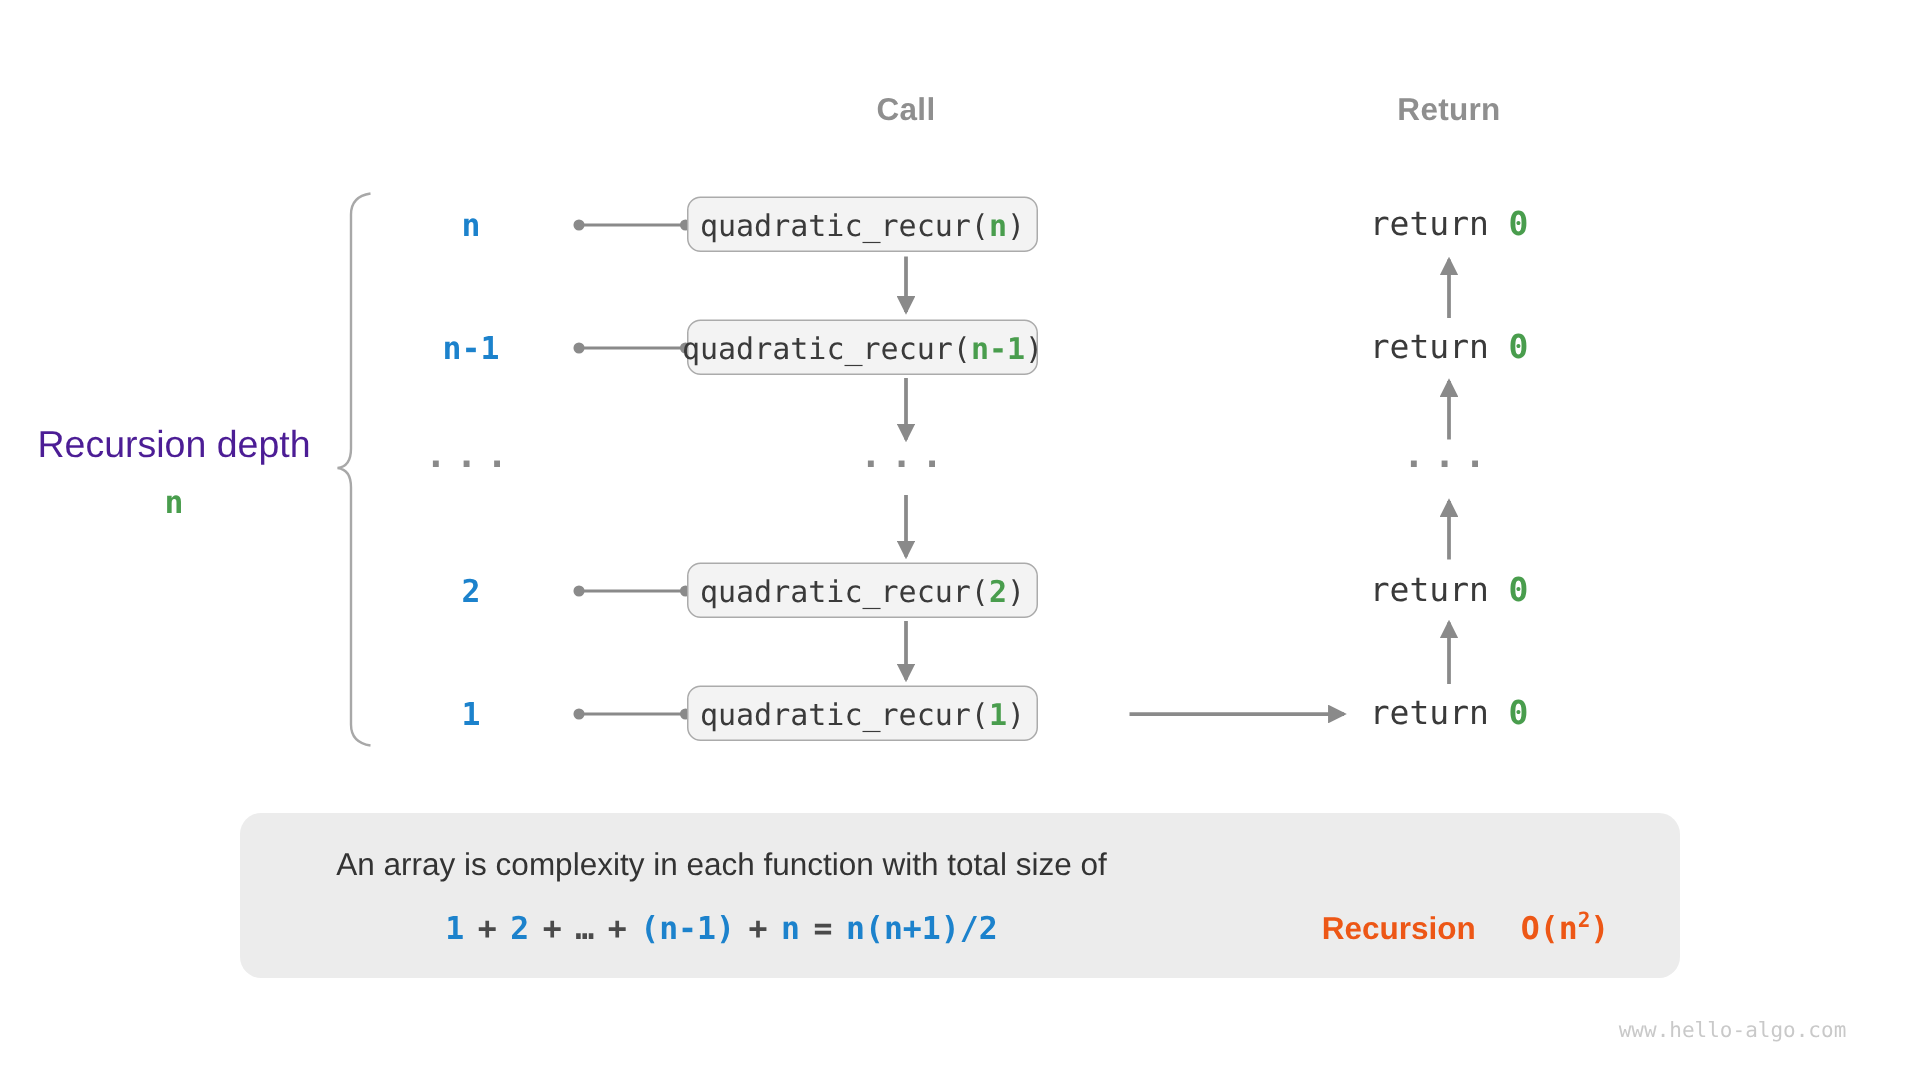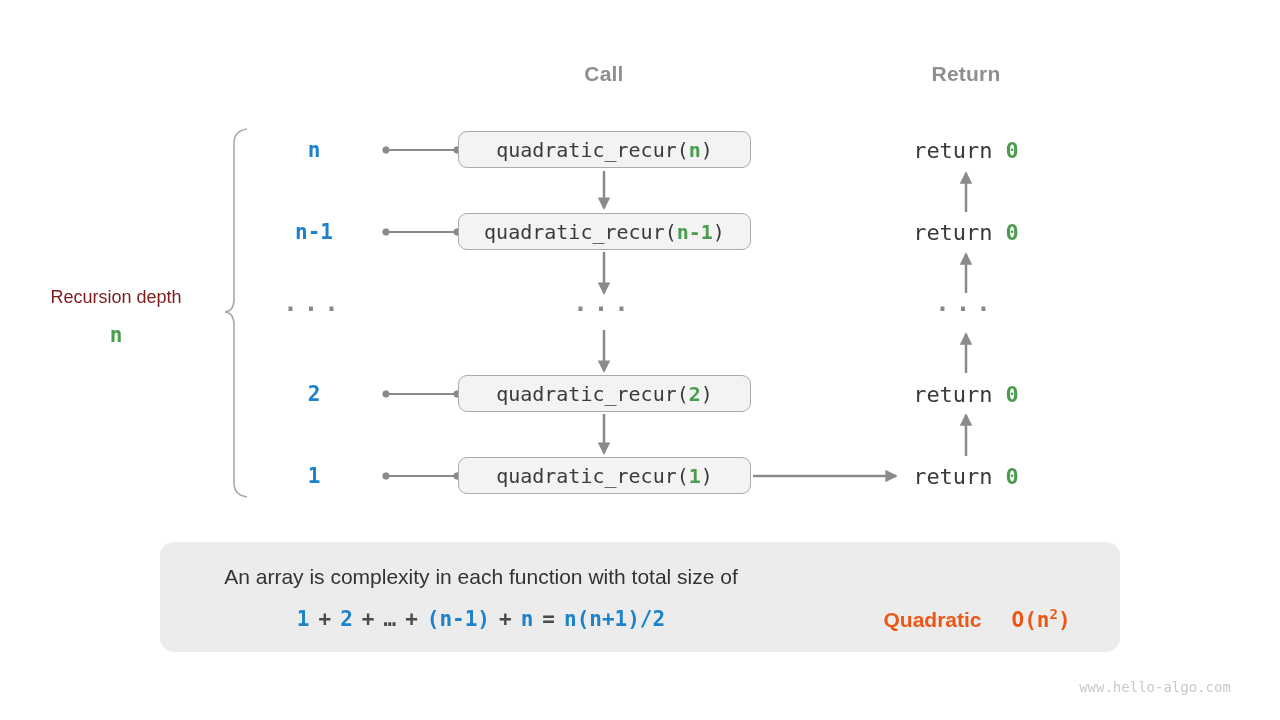--- a/index.html
+++ b/index.html
@@ -30,21 +30,21 @@
 
   .size-label {
     font-family: "DejaVu Sans Mono", monospace;
     font-weight: bold;
     font-size: 21px;
     color: #1c82cc;
   }
 
   .code-box {
     position: absolute;
-    width: 293px;
+    width: 234px;
     height: 37px;
     box-sizing: border-box;
     background: #f3f3f3;
     border: 1.5px solid #ababab;
     border-radius: 9px;
     display: flex;
     align-items: center;
     justify-content: center;
     font-family: "DejaVu Sans Mono", monospace;
     font-size: 20px;
@@ -61,21 +61,21 @@
   .ret .green { font-weight: bold; margin-left: 13px; }
 
   .dots {
     font-family: "DejaVu Sans Mono", monospace;
     font-weight: bold;
     font-size: 24px;
     letter-spacing: 6px;
     color: #8a8a8a;
   }
 
-  .depth-label { font-size: 18px; color: #7f1d1d; }
+  .depth-label { font-size: 25px; color: #4c1d95; }
   .depth-value {
     font-family: "DejaVu Sans Mono", monospace;
     font-weight: bold;
     font-size: 21px;
     color: #499d4d;
   }
 
   .trigger {
     font-weight: bold;
     font-size: 20px;
@@ -223,18 +223,18 @@
     <span class="op">…</span>
     <span class="op">+</span>
     <span class="blue">(n-1)</span>
     <span class="op">+</span>
     <span class="blue">n</span>
     <span class="op">=</span>
     <span class="blue">n(n+1)/2</span>
   </div>
 
   <div class="abs center result-line orange" style="left:977px; top:619px;">
-    <span>Quadratic</span><span class="bigo"><span>O(n</span><sup>2</sup><span>)</span></span>
+    <span>Recursion</span><span class="bigo"><span>O(n</span><sup>2</sup><span>)</span></span>
   </div>
 
   <div class="abs center watermark" style="left:1155px; top:687px;">www.hello-algo.com</div>
 
 </div>
 
 </body></html>

